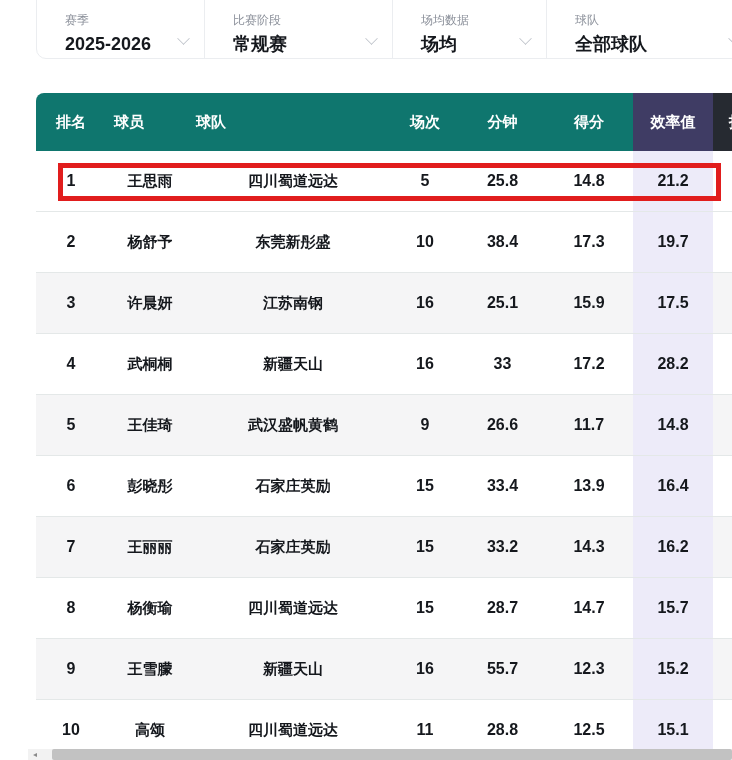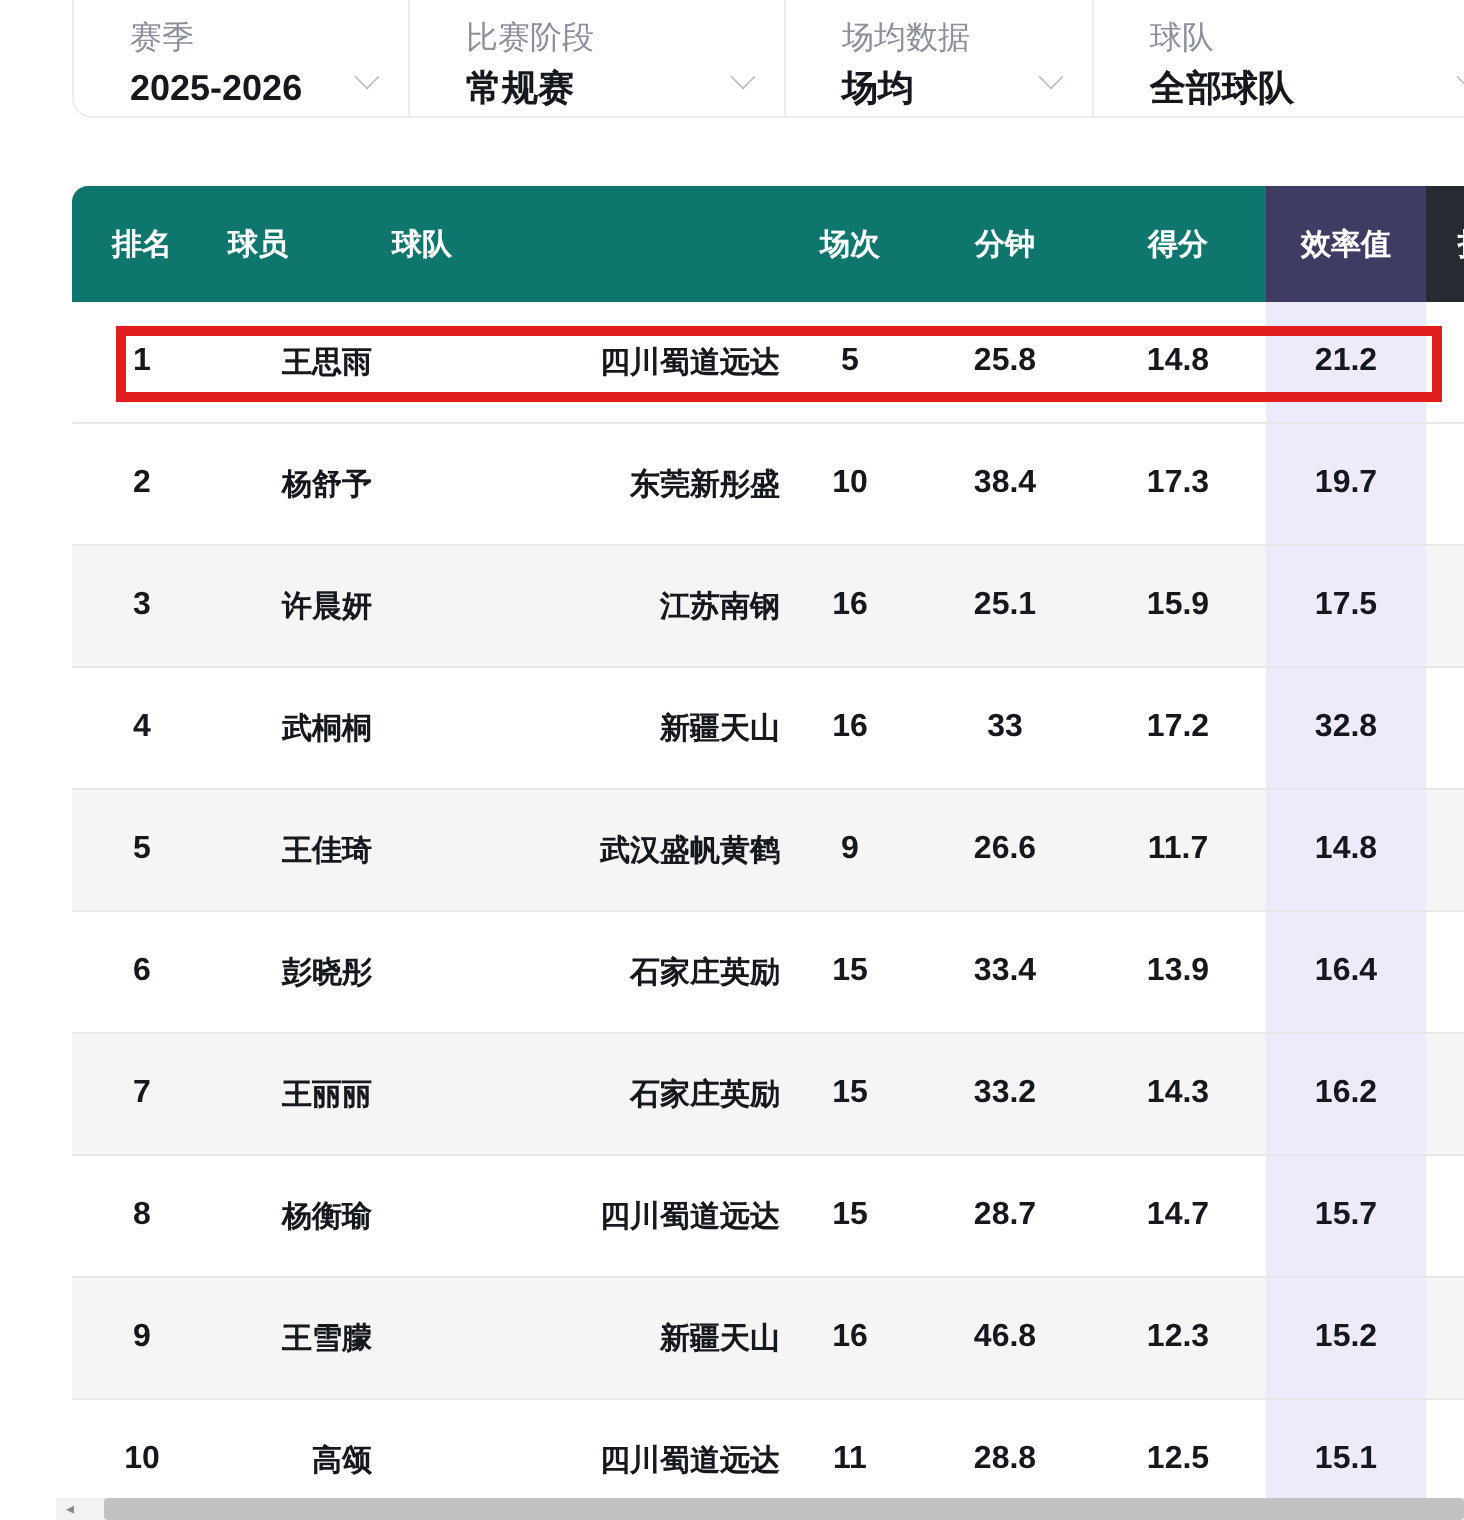--- a/index.html
+++ b/index.html
@@ -14,21 +14,21 @@
   .filter-card{
     position:absolute;left:36px;top:-12px;width:720px;height:71px;
     background:#fff;border:1px solid #ebedf0;border-radius:10px;
     box-sizing:border-box;display:flex;
   }
   .filter-item{
     position:relative;box-sizing:border-box;
     padding:24px 0 0 28px;height:100%;
   }
   .filter-item + .filter-item{border-left:1px solid #ebedf0;}
-  .f-label{font-size:16px;color:#8b909a;line-height:14px;margin-bottom:7px;}
+  .f-label{font-size:12px;color:#8b909a;line-height:14px;margin-bottom:7px;}
   .f-value{font-size:18px;font-weight:700;color:#15181d;line-height:20px;}
   .chevron{
     position:absolute;right:15px;top:44px;width:10px;height:10px;
     border-right:1.8px solid #b9bec6;border-bottom:1.8px solid #b9bec6;
     transform:rotate(45deg) scale(.8);
   }
   .w1{width:167px;} .w2{width:188px;} .w3{width:154px;} .w4{flex:1;}
 
   
   .table-wrap{
@@ -49,21 +49,21 @@
   thead th.pl10{padding-left:10px;}
   thead th.th-eff{background:#3f3c64;}
   thead th.th-next{text-align:left;padding-left:16px;background:#262a31;}
 
   tbody td{
     height:60px;padding:0;font-size:16px;font-weight:700;color:#15181d;
     text-align:center;border-top:1px solid #e4e8e8;white-space:nowrap;
     background:#ffffff;
   }
   tbody tr:first-child td{border-top:none;}
-  tbody td.al{text-align:right;}
+  tbody td.al{text-align:center;}
   tbody td.pl8{padding-left:8px;}
   tbody td.pl10{padding-left:10px;}
   tbody td.name{font-size:15px;}
   tbody tr:nth-child(odd):not(:first-child) td{background:#f5f5f6;}
   tbody td.td-eff{background:#edebf9 !important;}
 
   
   .red-box{
     position:absolute;left:58px;top:163px;width:663px;height:38px;
     border:5px solid #e11d1d;box-sizing:border-box;pointer-events:none;
@@ -169,21 +169,21 @@
     <td class="td-eff">17.5</td>
     <td></td>
   </tr>
         <tr>
     <td>4</td>
     <td class="al pl8 name">武桐桐</td>
     <td class="al pl10 name">新疆天山</td>
     <td>16</td>
     <td>33</td>
     <td>17.2</td>
-    <td class="td-eff">32.8</td>
+    <td class="td-eff">28.2</td>
     <td></td>
   </tr>
         <tr>
     <td>5</td>
     <td class="al pl8 name">王佳琦</td>
     <td class="al pl10 name">武汉盛帆黄鹤</td>
     <td>9</td>
     <td>26.6</td>
     <td>11.7</td>
     <td class="td-eff">14.8</td>
@@ -217,21 +217,21 @@
     <td>28.7</td>
     <td>14.7</td>
     <td class="td-eff">15.7</td>
     <td></td>
   </tr>
         <tr>
     <td>9</td>
     <td class="al pl8 name">王雪朦</td>
     <td class="al pl10 name">新疆天山</td>
     <td>16</td>
-    <td>46.8</td>
+    <td>55.7</td>
     <td>12.3</td>
     <td class="td-eff">15.2</td>
     <td></td>
   </tr>
         <tr>
     <td>10</td>
     <td class="al pl8 name">高颂</td>
     <td class="al pl10 name">四川蜀道远达</td>
     <td>11</td>
     <td>28.8</td>

